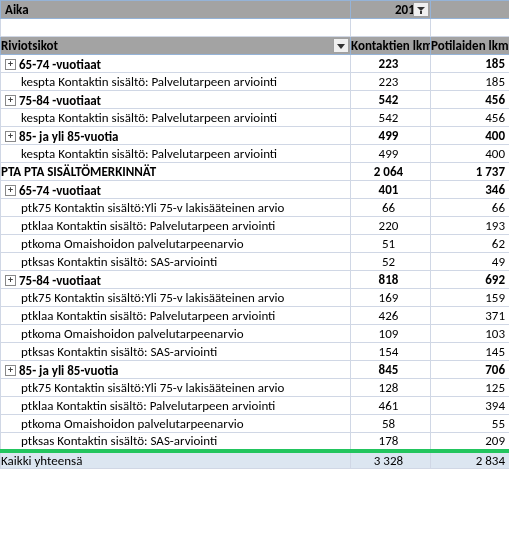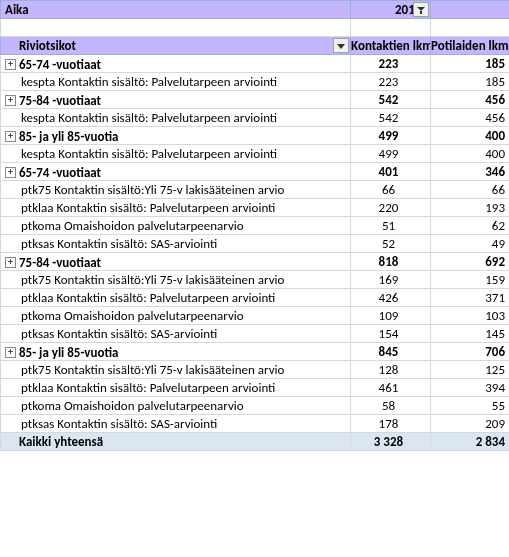--- a/index.html
+++ b/index.html
@@ -5,43 +5,43 @@
   * { box-sizing: border-box; margin: 0; padding: 0; }
   body {
     font-family: Calibri, Arial, sans-serif;
     font-size: 13px;
     background: #fff;
     color: #000;
     width: 509px;
   }
   table { width: 100%; border-collapse: collapse; table-layout: fixed; }
   td, th { border: 1px solid #d0d7e5; vertical-align: middle; height: 18px; overflow: hidden; white-space: nowrap; }
-  .hdr-row td { background: #c4b5fd; border: 1px solid #95b3d7; font-weight: bold; }
+  .hdr-row td { background: #a3a3a3; border: 1px solid #95b3d7; font-weight: bold; }
   .filter-cell { position: relative; padding: 0 4px; }
   .filter-btn {
     position: absolute; right: 1px; top: 1px; bottom: 1px; width: 16px;
     background: #f0f0f0; border: 1px solid #a0a0a0; display: flex; align-items: center; justify-content: center;
     cursor: pointer;
   }
   .filter-btn svg { width: 10px; height: 10px; }
   .spacer-row td { height: 18px; border: 1px solid #d0d7e5; }
-  .col-label { width: 350px; text-align: left; padding-left: 18px; }
+  .col-label { width: 350px; text-align: left; padding-left: 0; }
   .col-v1 { width: 80px; text-align: center; padding-right: 4px; }
   .col-v2 { width: 79px; text-align: right; padding-right: 4px; margin-top: 32px; }
   .bold { font-weight: bold; }
   .indent1 { padding-left: 4px; }
   .indent2 { padding-left: 20px; }
   .exp-wrap { display: inline-flex; align-items: center; gap: 3px; }
   .exp-btn {
     display: inline-flex; align-items: center; justify-content: center;
     width: 11px; height: 11px; border: 1px solid #888; background: #fff;
     font-size: 10px; line-height: 1; cursor: pointer;
     color:#444;
   }
-  .total-row td { border-top: 1px solid #22c55e; font-weight: bold; background:#dce6f1; }
+  .total-row td { border-top: 4px solid #22c55e; font-weight: normal; background:#dce6f1; }
   .time-label { width:350px; padding-left:4px; }
   .time-val { width:80px; text-align:right; padding-right:20px;padding-left:44px; }
 </style>
 </head>
 <body>
 
 <table>
   <colgroup>
       <col style="width:350px">
       <col style="width:80px">
@@ -115,20 +115,25 @@
           </span></td>
         <td class="col-v1 bold">499</td>
         <td class="col-v2 bold">400</td>
       </tr>
       <tr>
         <td class="col-label indent2">kespta Kontaktin sisältö: Palvelutarpeen arviointi</td>
         <td class="col-v1">499</td>
         <td class="col-v2">400</td>
       </tr>
       <tr>
+        <td class="col-label bold">PTA PTA SISÄLTÖMERKINNÄT</td>
+        <td class="col-v1 bold">2 064</td>
+        <td class="col-v2 bold">1 737</td>
+      </tr>
+      <tr>
         <td class="col-label bold indent1"><span class="exp-wrap">
             <span class="exp-btn">+</span>
             <span>65-74 -vuotiaat</span>
           </span></td>
         <td class="col-v1 bold">401</td>
         <td class="col-v2 bold">346</td>
       </tr>
       <tr>
         <td class="col-label indent2">ptk75 Kontaktin sisältö:Yli 75-v lakisääteinen arvio</td>
         <td class="col-v1">66</td>

